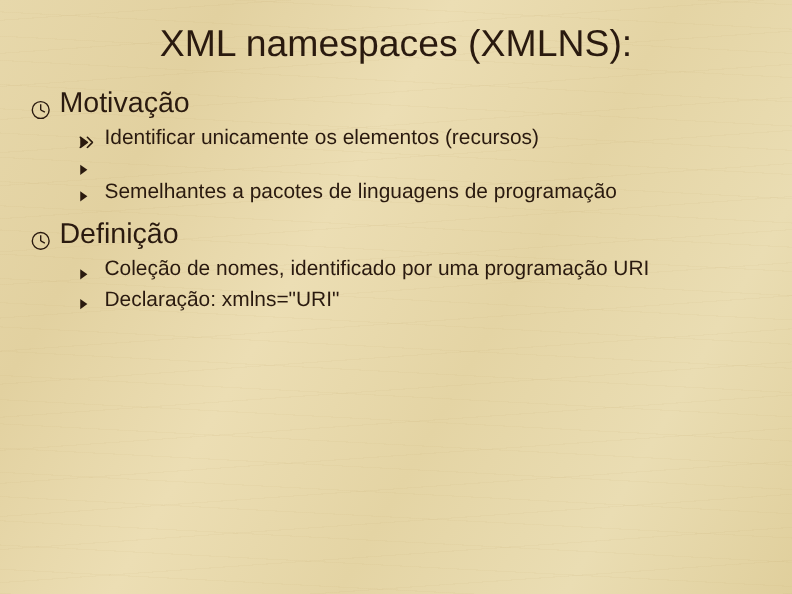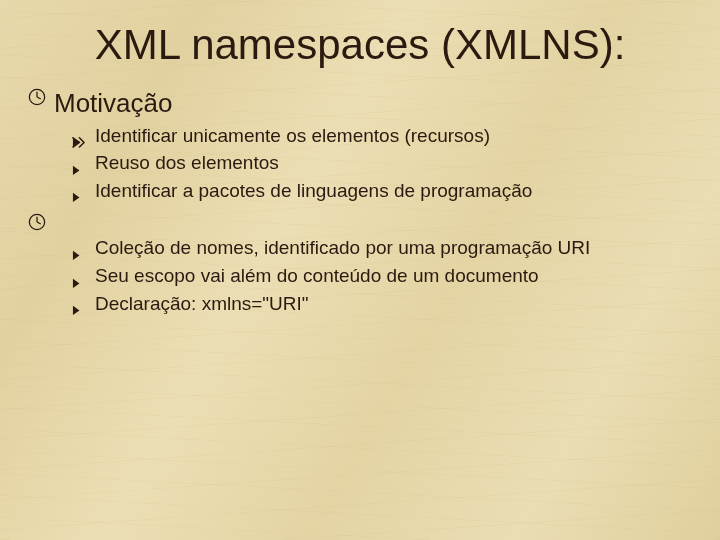--- a/index.html
+++ b/index.html
@@ -34,31 +34,31 @@
         #eaddb3 80%,
         #e0cf9c 100%
       );
     font-family: "Comic Sans MS", "Comic Sans", "Chalkboard", "Segoe Script", cursive, sans-serif;
     color: #2a1a0f;
     box-sizing: border-box;
     padding: 16px 20px 20px 20px;
   }
   .title {
     text-align: center;
-    font-size: 42px;
+    font-size: 34px;
     line-height: 1.18;
     margin: 4px 40px 18px 40px;
     font-weight: 400;
   }
   .section {
     margin: 6px 0 4px 8px;
   }
   .sec-head {
     display: flex;
-    align-items: flex-start;
+    align-items: flex-end;
     gap: 8px;
     font-size: 26px;
     margin-bottom: 4px;
   }
   .clock {
     width: 18px;
     height: 18px;
     position: relative;
     flex: 0 0 18px;
   }
@@ -67,21 +67,21 @@
     height: 18px;
     display: block;
   }
   .sub-list {
     margin: 0 0 10px 44px;
     padding: 0;
     list-style: none;
   }
   .sub-list li {
     display: flex;
-    align-items: flex-end;
+    align-items: center;
     gap: 10px;
     font-size: 19px;
     line-height: 1.35;
     margin: 2px 0;
   }
   .arrow {
     width: 13px;
     height: 13px;
     flex: 0 0 13px;
     margin-top: 6px;
@@ -119,62 +119,54 @@
           </svg>
       </span>
       <span>Identificar unicamente os elementos (recursos)</span>
     </li>
     <li>
       <span class="arrow">
         <svg viewBox="0 0 14 14">
             <path d="M1 3 L8 8 L1 13 Z" fill="#2a1a0f"></path>
           </svg>
       </span>
-      <span>Reuso dos elementos</span>
     </li>
     <li>
       <span class="arrow">
         <svg viewBox="0 0 14 14">
             <path d="M1 3 L8 8 L1 13 Z" fill="#2a1a0f"></path>
           </svg>
       </span>
-      <span>Identificar a pacotes de linguagens de programação</span>
+      <span>Semelhantes a pacotes de linguagens de programação</span>
     </li>
   </ul>
 </div>
 
 <div class="section">
   <div class="sec-head">
     <span class="clock">
       <svg viewBox="0 0 20 20">
         <circle cx="10" cy="10" r="8.5" fill="none" stroke="#2a1a0f" stroke-width="1.4"></circle>
         <line x1="10" y1="10" x2="10" y2="4.2" stroke="#2a1a0f" stroke-width="1.4"></line>
         <line x1="10" y1="10" x2="14.2" y2="12.2" stroke="#2a1a0f" stroke-width="1.4"></line>
       </svg>
     </span>
+    <span>Definição</span>
   </div>
   <ul class="sub-list">
     <li>
       <span class="arrow">
         <svg viewBox="0 0 14 14">
             <path d="M1 3 L8 8 L1 13 Z" fill="#2a1a0f"></path>
           </svg>
       </span>
       <span>Coleção de nomes, identificado por uma programação URI</span>
     </li>
     <li>
       <span class="arrow">
         <svg viewBox="0 0 14 14">
             <path d="M1 3 L8 8 L1 13 Z" fill="#2a1a0f"></path>
           </svg>
       </span>
-      <span>Seu escopo vai além do conteúdo de um documento</span>
-    </li>
-    <li>
-      <span class="arrow">
-        <svg viewBox="0 0 14 14">
-            <path d="M1 3 L8 8 L1 13 Z" fill="#2a1a0f"></path>
-          </svg>
-      </span>
       <span>Declaração: xmlns="URI"</span>
     </li>
   </ul>
 </div>
 
 </body></html>

